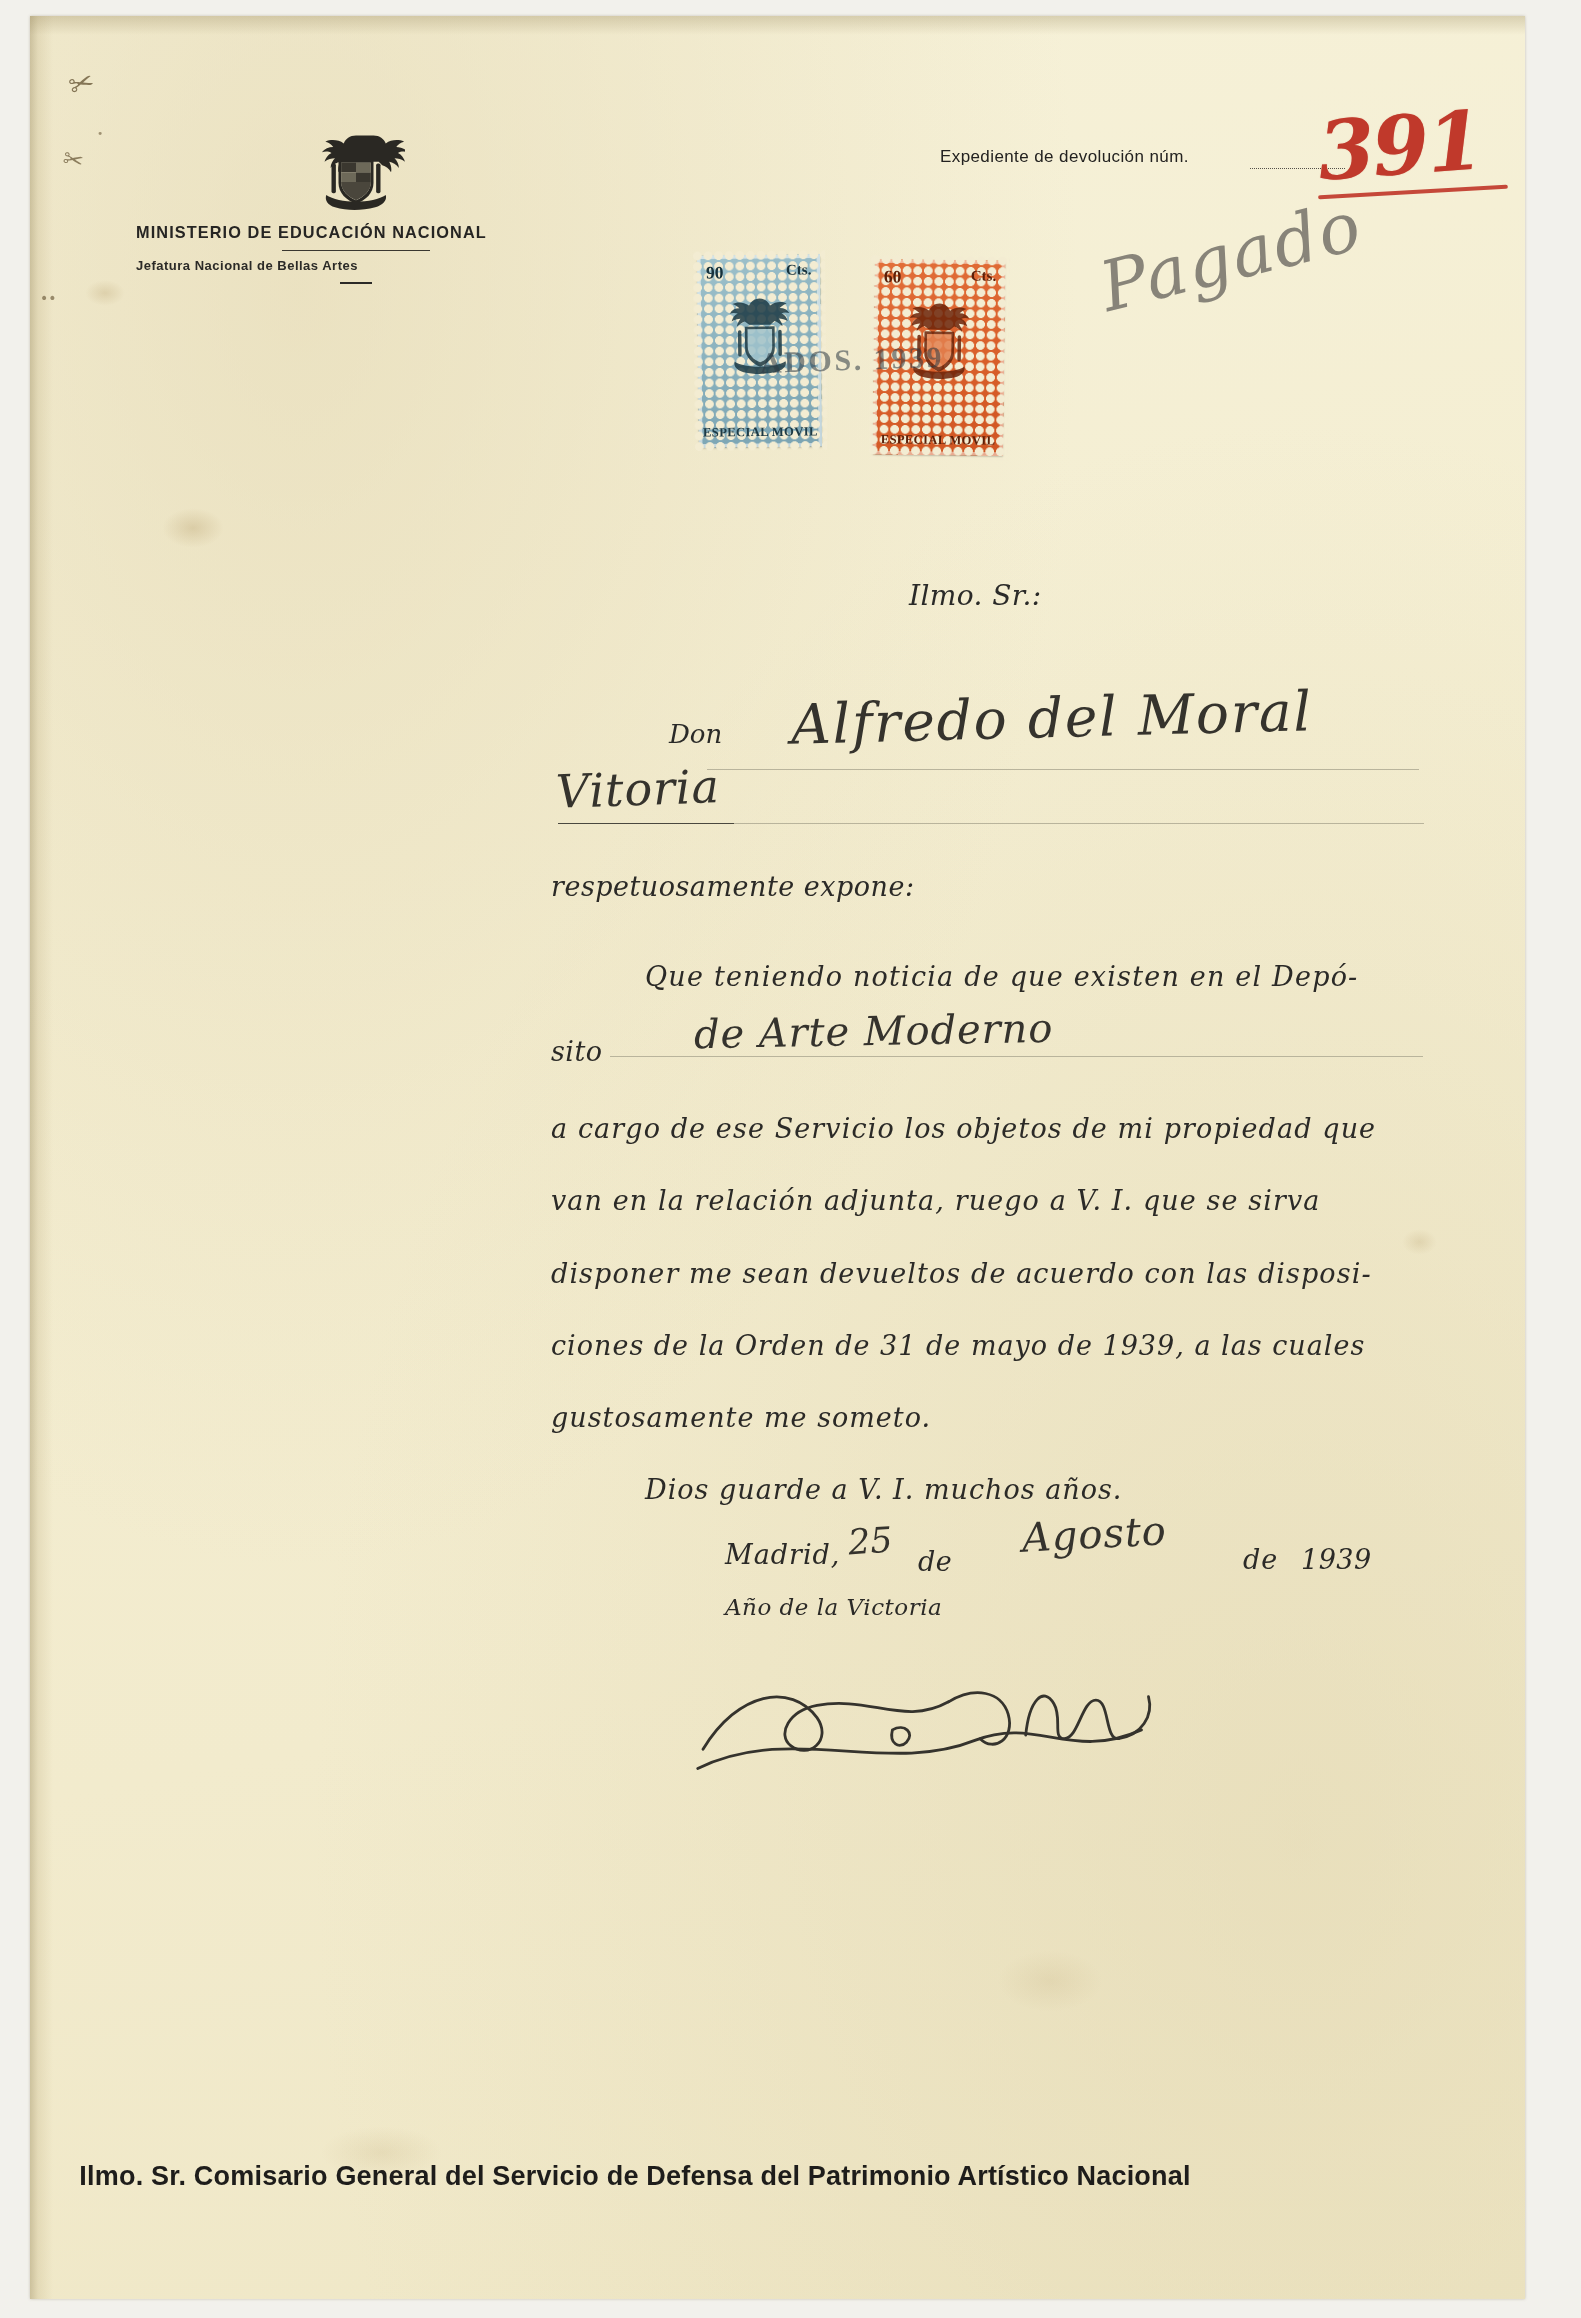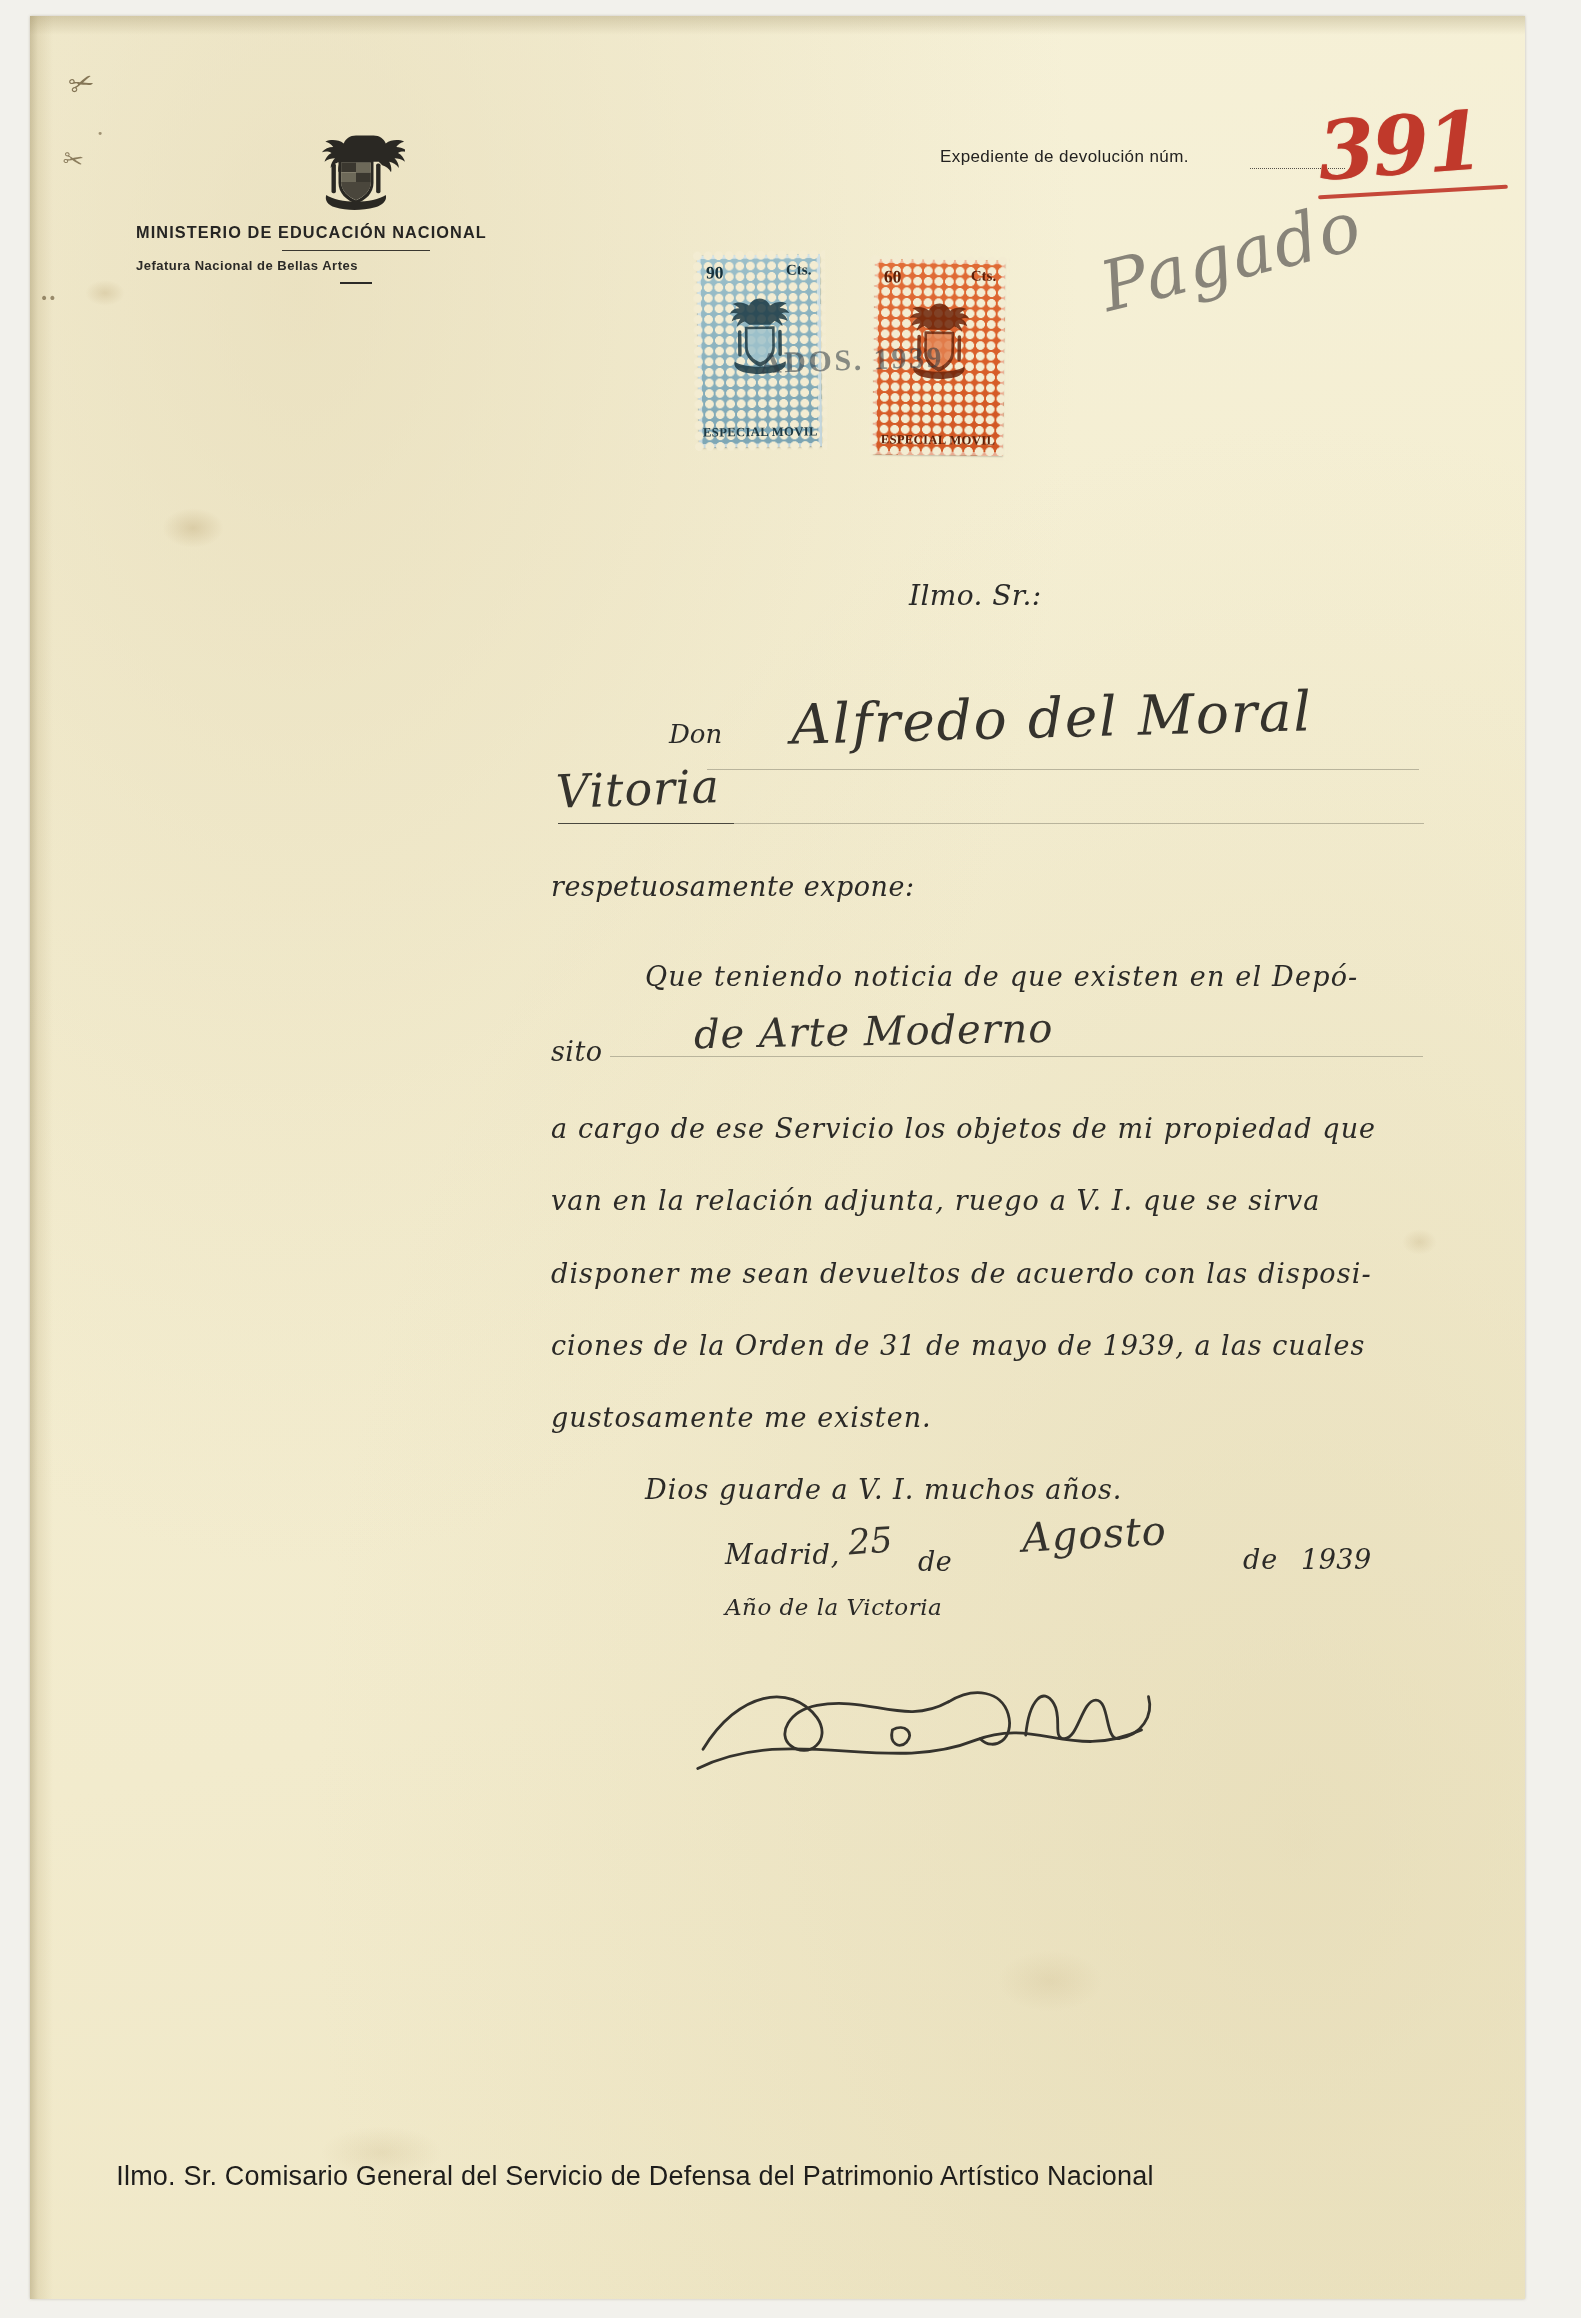--- a/index.html
+++ b/index.html
@@ -231,21 +231,21 @@
     transform: rotate(-2deg);
   }
   .sig-flourish {
     position:absolute; left: 655px; top: 1649px; width: 492px; height: 114px;
   }
 
   
   .footer {
     position:absolute; left: 0; top: 2145px; width: 1210px;
     text-align:center;
-    font-size: 27px; font-weight: 400; letter-spacing:0.2px;
+    font-size: 27px; font-weight: 700; letter-spacing:0.2px;
     color:#1e1d1b;
   }
 </style>
 </head>
 <body>
 
 <div class="scan">
   <div class="paper">
 
     <div class="blotch b1"></div>
@@ -337,21 +337,21 @@
     <div class="para p-que">Que teniendo noticia de que existen en el Depó-</div>
 
     <div class="para p-sito">sito</div>
     <div class="line-rule sito-rule"></div>
     <div class="hw-sito hand">de Arte Moderno</div>
 
     <div class="para p-l3">a cargo de ese Servicio los objetos de mi propiedad que</div>
     <div class="para p-l5">disponer me sean devueltos de acuerdo con las disposi-</div>
     <div class="para p-l4">van en la relación adjunta, ruego a V. I. que se sirva</div>
     <div class="para p-l6">ciones de la Orden de 31 de mayo de 1939, a las cuales</div>
-    <div class="para p-l7">gustosamente me existen.</div>
+    <div class="para p-l7">gustosamente me someto.</div>
     <div class="para p-dios">Dios guarde a V. I. muchos años.</div>
 
     <div class="para p-madrid">Madrid,</div>
     <div class="hw-day hand">25</div>
     <div class="para" style="left:888px; top:1530px;">de</div>
     <div class="hw-month hand">Agosto</div>
     <div class="para p-de">de</div>
     <div class="para" style="left:1271px; top:1528px;">1939</div>
     <div class="para p-anio">Año de la Victoria</div>
 

